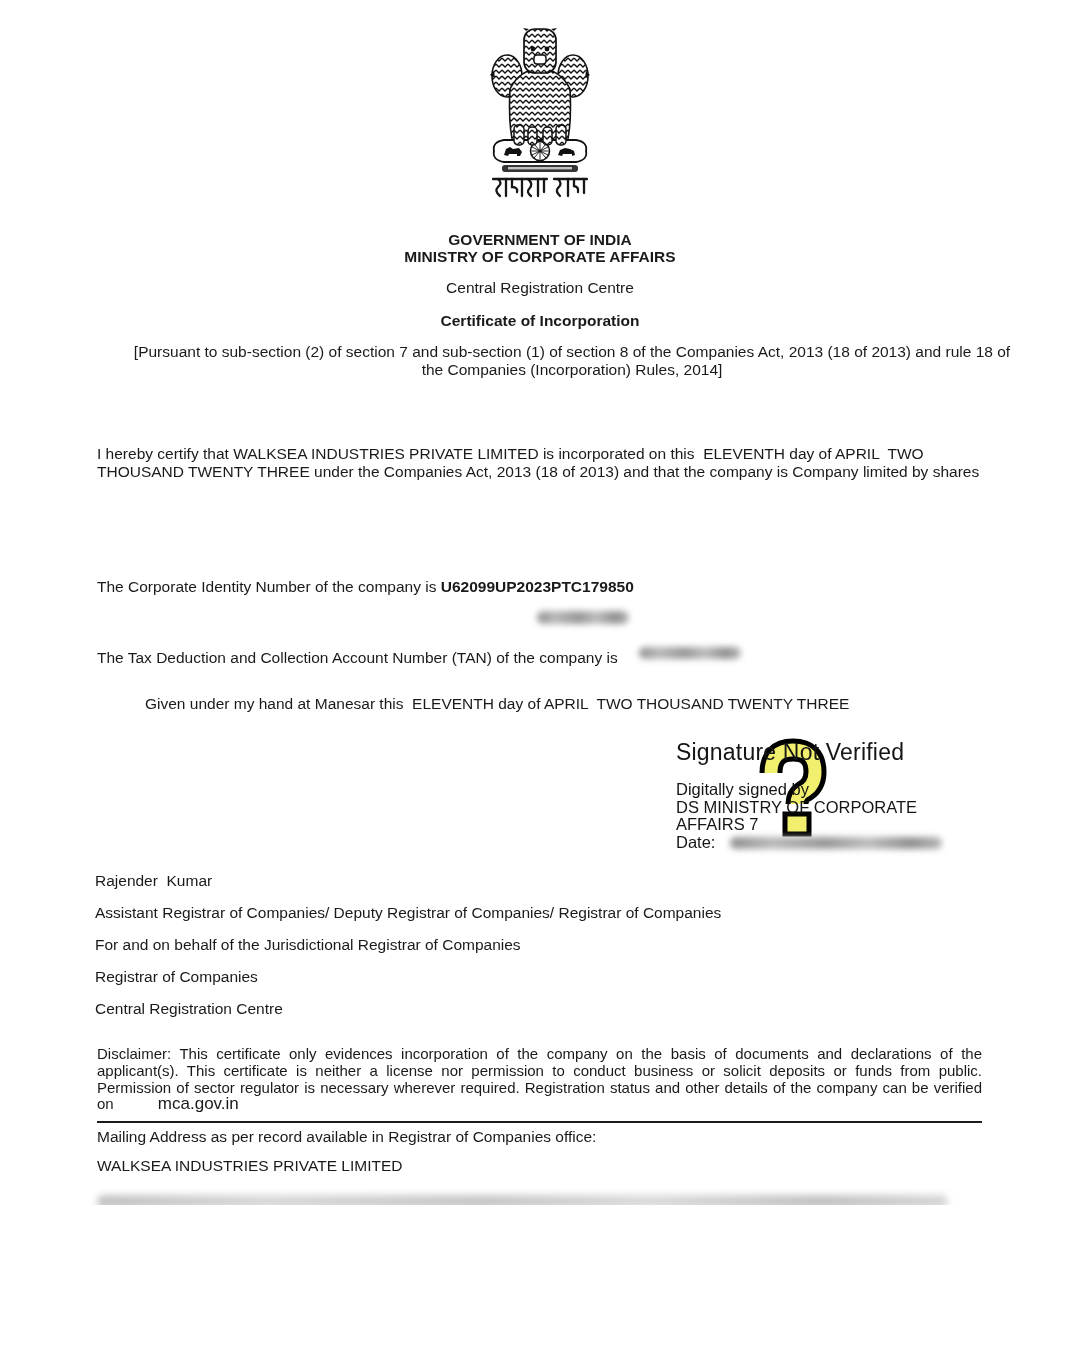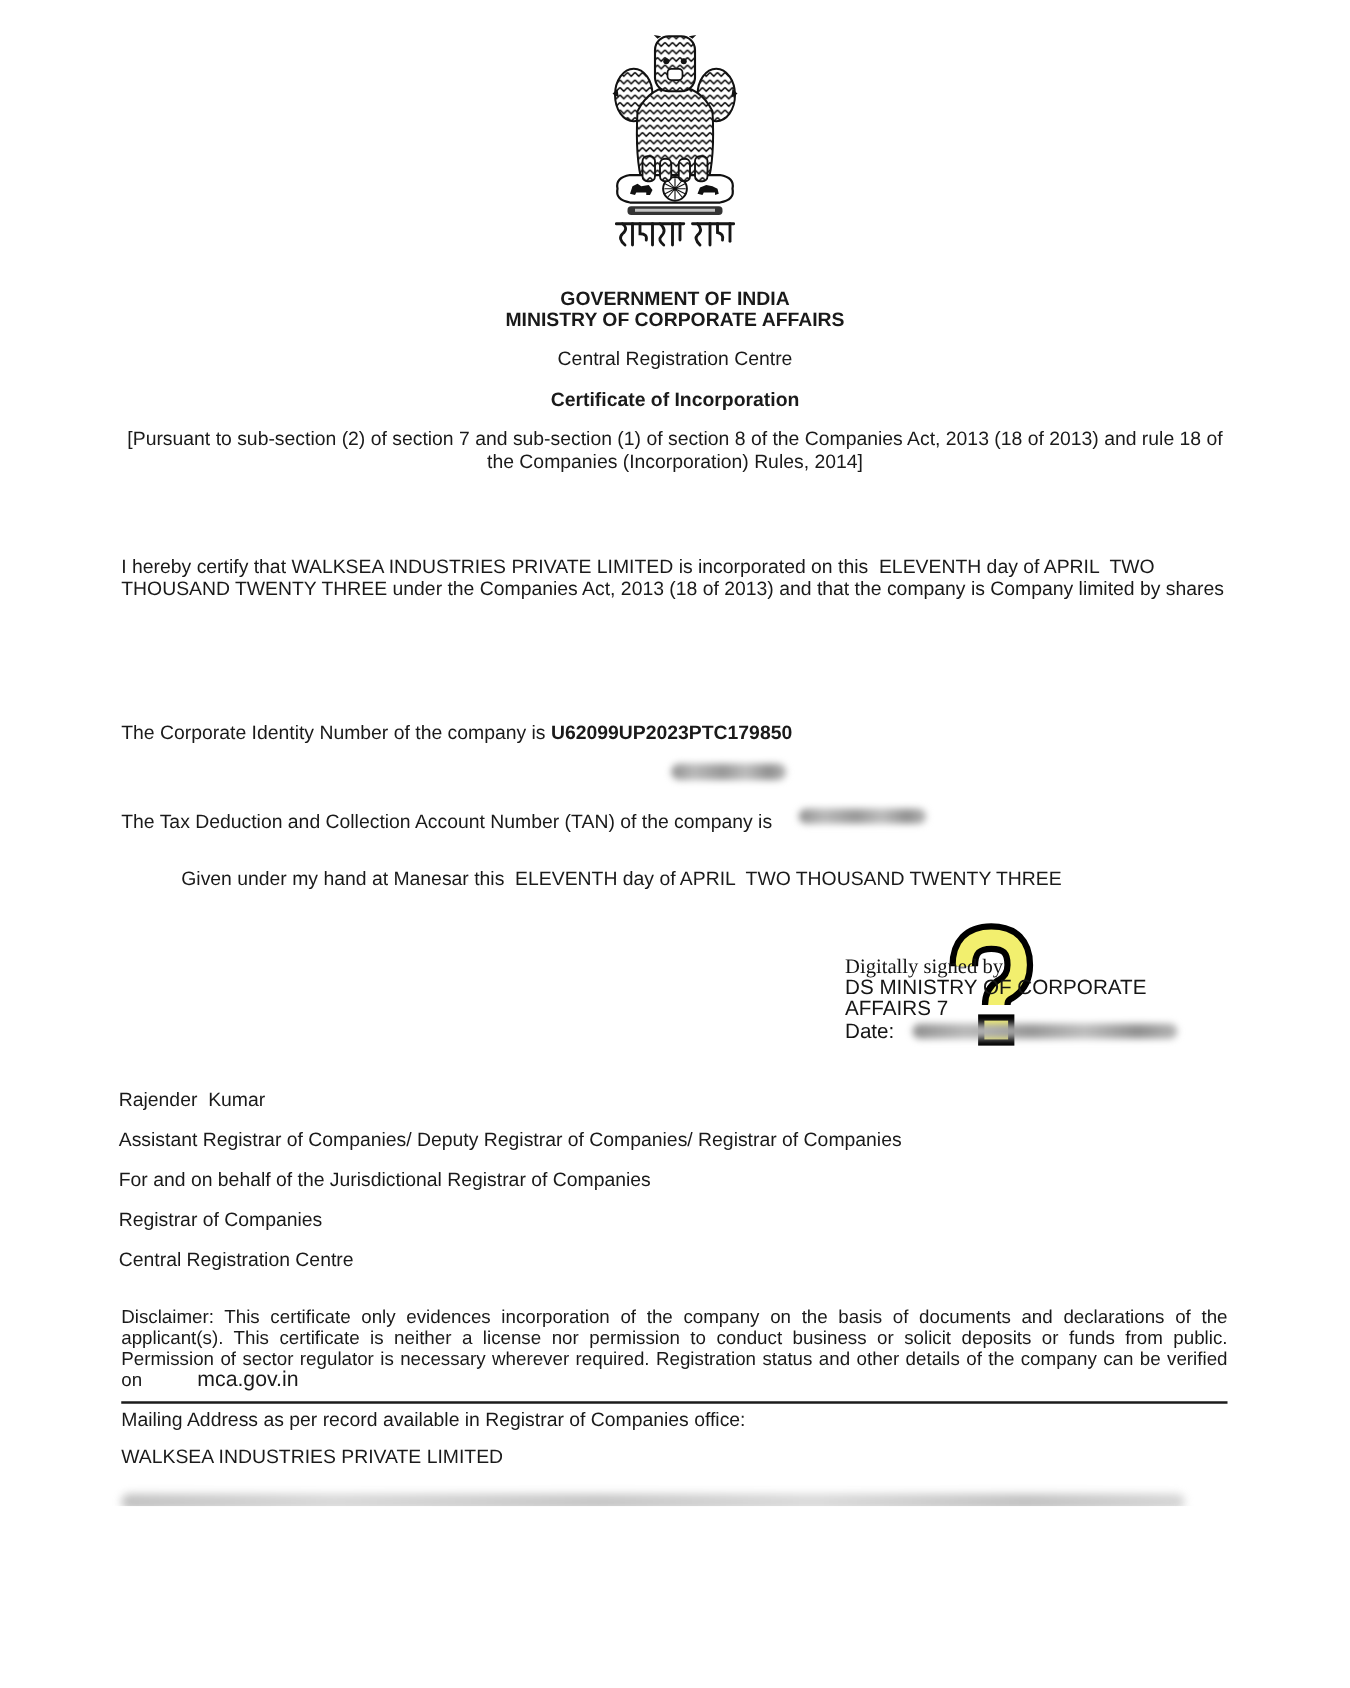--- a/index.html
+++ b/index.html
@@ -97,41 +97,42 @@
       <line x1="76" y1="3" x2="76" y2="20"></line>
       <path d="M82 3 v7 q5 1 4 6"></path>
       <line x1="92" y1="3" x2="92" y2="17"></line>
     </g>
   </svg>
 
   <div class="abs ctr bold" style="top:231px; font-size:15.5px;">GOVERNMENT OF INDIA</div>
   <div class="abs ctr bold" style="top:248px; font-size:15.5px;">MINISTRY OF CORPORATE AFFAIRS</div>
   <div class="abs ctr" style="top:279px; font-size:15.5px;">Central Registration Centre</div>
   <div class="abs ctr bold" style="top:312px; font-size:15.5px;">Certificate of Incorporation</div>
-  <div class="abs ctr body-txt" style="top:343px;">[Pursuant to sub-section (2) of section 7 and sub-section (1) of section 8 of the Companies Act, 2013 (18 of 2013) and rule 18 of the Companies (Incorporation) Rules, 2014]</div>
+  <div class="abs ctr body-txt" style="top:343px;margin-left:32px;">[Pursuant to sub-section (2) of section 7 and sub-section (1) of section 8 of the Companies Act, 2013 (18 of 2013) and rule 18 of the Companies (Incorporation) Rules, 2014]</div>
 
   <p class="abs body-txt" style="left:97px; top:445px; width:886px;"><span>I hereby certify that </span><span>WALKSEA INDUSTRIES PRIVATE LIMITED</span><span> is incorporated on this  ELEVENTH day of APRIL  TWO THOUSAND TWENTY THREE under the Companies Act, 2013 (18 of 2013) and that the company is Company limited by shares</span></p>
 
   <p class="abs body-txt" style="left:97px; top:578px; width:886px;"><span>The Corporate Identity Number of the company is </span><span class="bold">U62099UP2023PTC179850</span></p>
 
   <span class="abs redact" style="left:537px; top:611px; width:92px; height:13px;"></span>
 
   <p class="abs body-txt" style="left:97px; top:649px; width:886px;">The Tax Deduction and Collection Account Number (TAN) of the company is </p>
   <span class="abs redact" style="left:639px; top:647px; width:102px; height:12px;"></span>
 
   <p class="abs body-txt" style="left:97px; top:695px; width:886px;margin-left:48px;">Given under my hand at Manesar this  ELEVENTH day of APRIL  TWO THOUSAND TWENTY THREE</p>
 
   <svg class="abs qmark" width="72" height="100" viewBox="0 0 72 100">
     <path d="M14 36 Q14 13 36 13 Q58 13 58 35 Q58 49 46 55 Q40 59 40 67" fill="none" stroke="#000000" stroke-width="23"></path>
     <path d="M14 36 Q14 13 36 13 Q58 13 58 35 Q58 49 46 55 Q40 59 40 67" fill="none" stroke="#f2ef6e" stroke-width="13"></path>
     <rect x="28" y="77" width="24" height="20" fill="#f2ef6e" stroke="#000000" stroke-width="5"></rect>
   </svg>
 
   <div class="abs sig-block">
-    <div class="sig-line" style="margin-top:25px;font-family:Liberation Serif, serif;">Digitally signed by</div>
+    <div class="sig-title">Signature Not Verified</div>
+    <div class="sig-line" style="margin-top:15px;">Digitally signed by</div>
     <div class="sig-line">DS MINISTRY OF CORPORATE</div>
     <div class="sig-line">AFFAIRS 7</div>
     <div class="sig-line">
       <span>Date:</span>
       <span class="redact" style="width:212px; height:12px; margin-left:10px; vertical-align:middle;"></span>
     </div>
   </div>
 
   <div class="abs right-line" style="top:872px;">Rajender  Kumar</div>
   <div class="abs right-line" style="top:904px;">Assistant Registrar of Companies/ Deputy Registrar of Companies/ Registrar of Companies</div>

